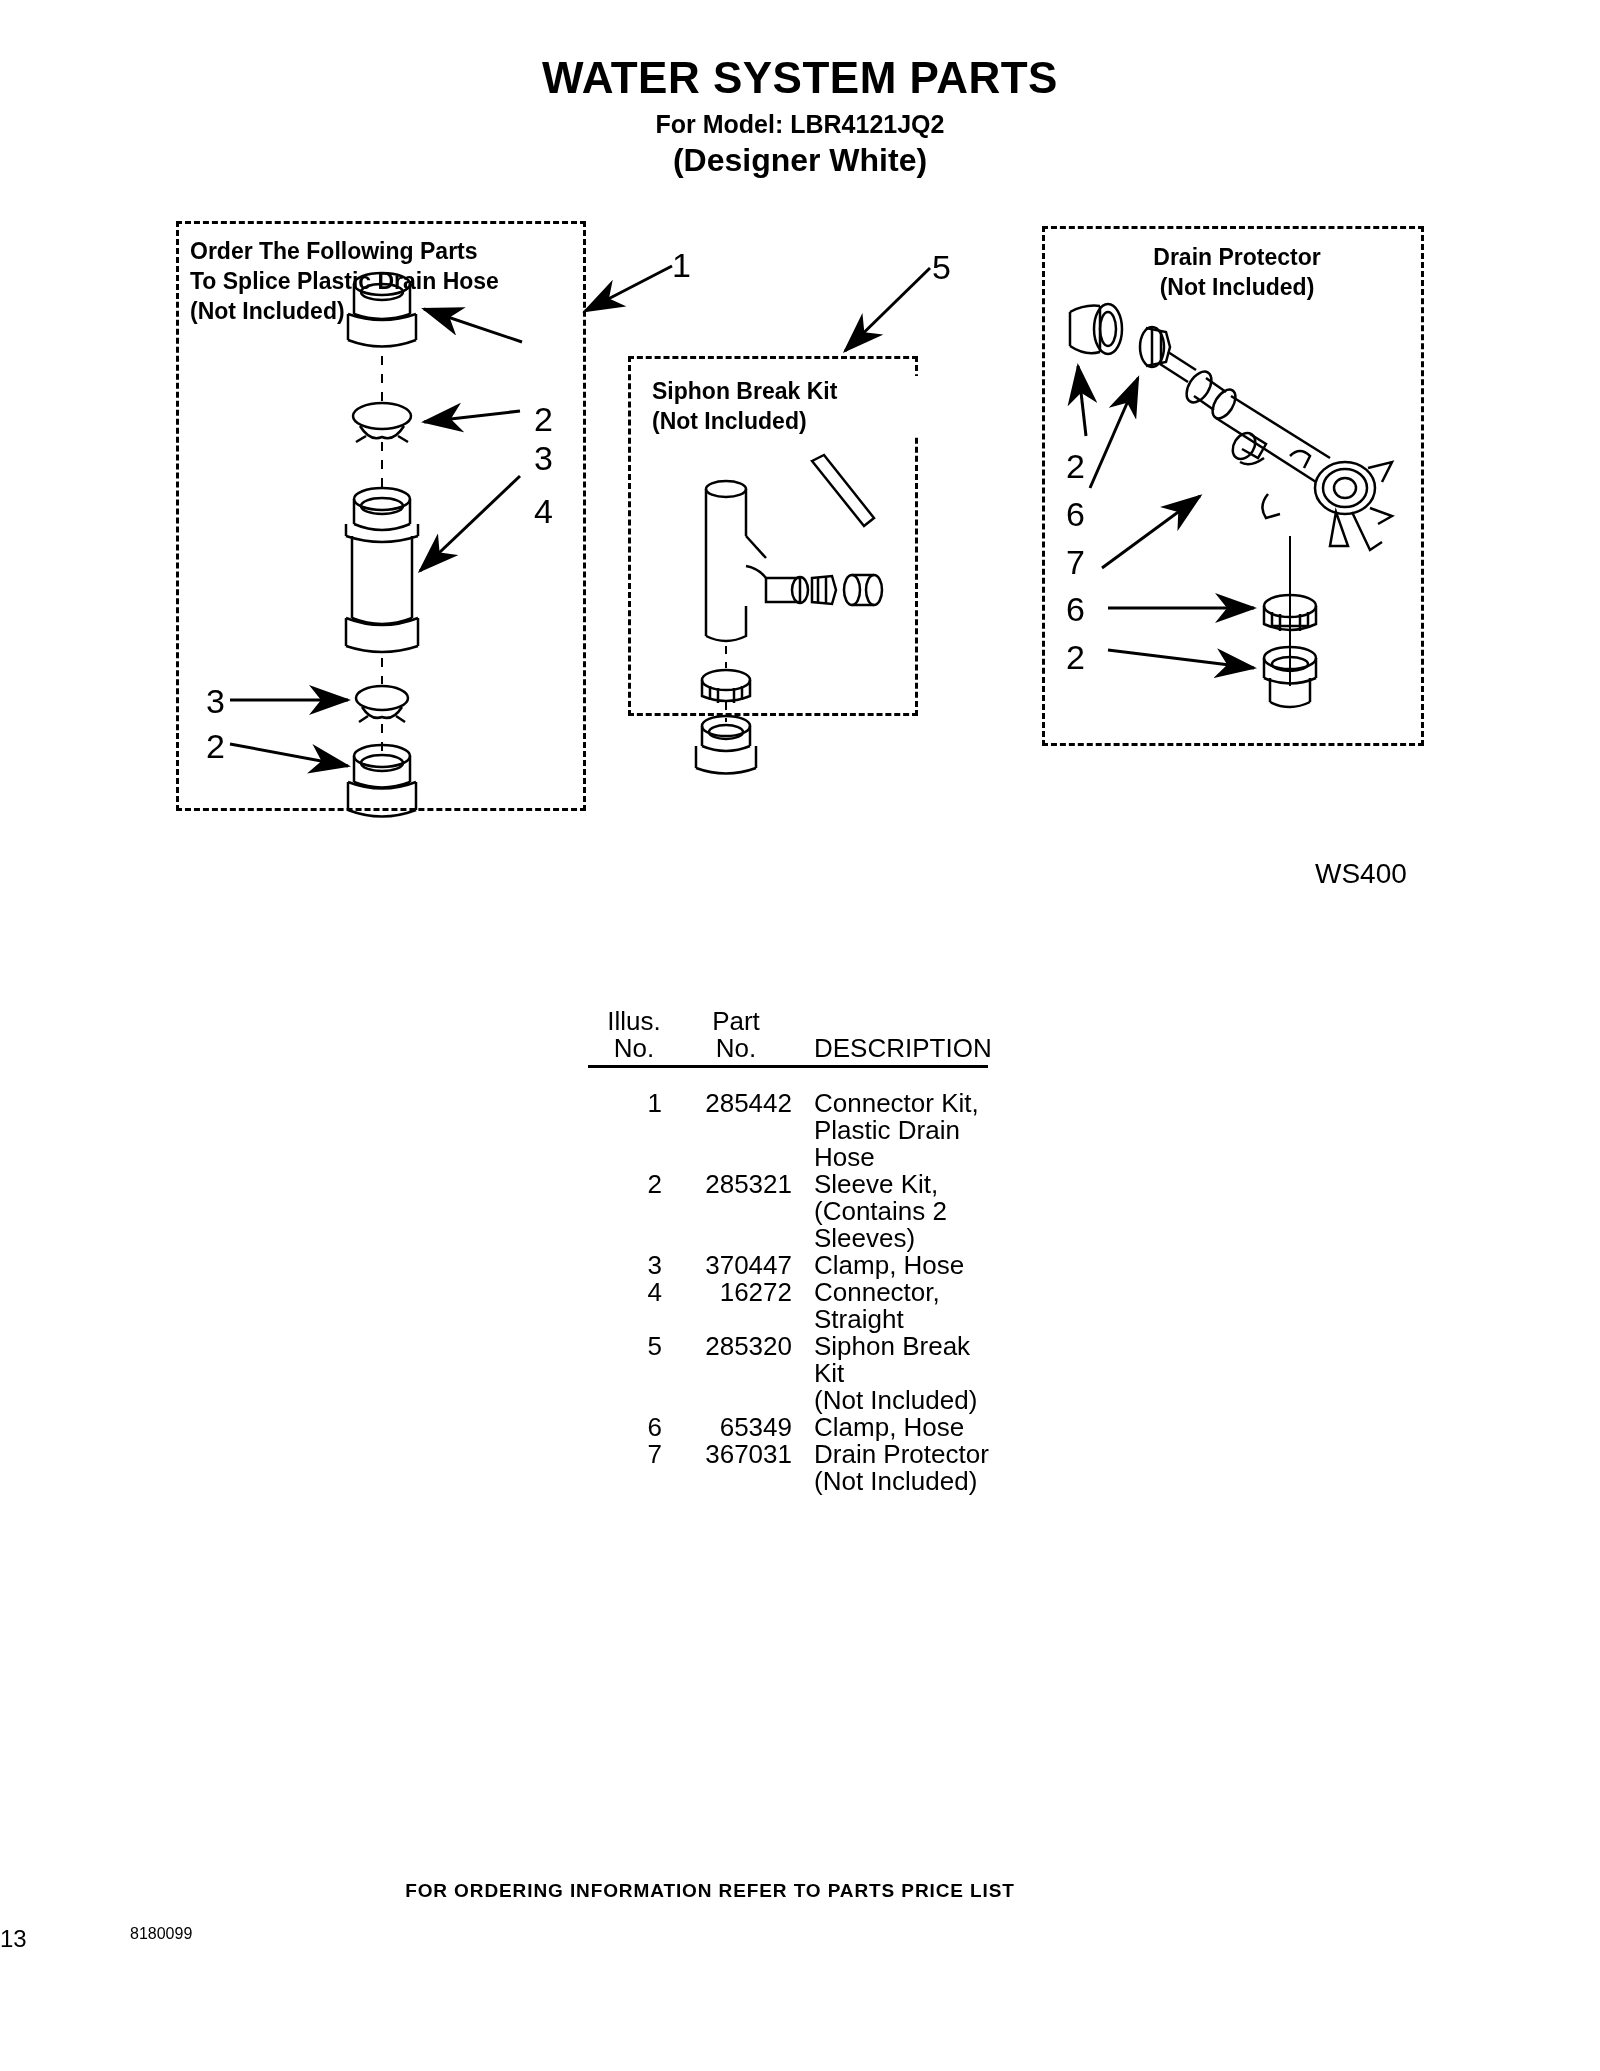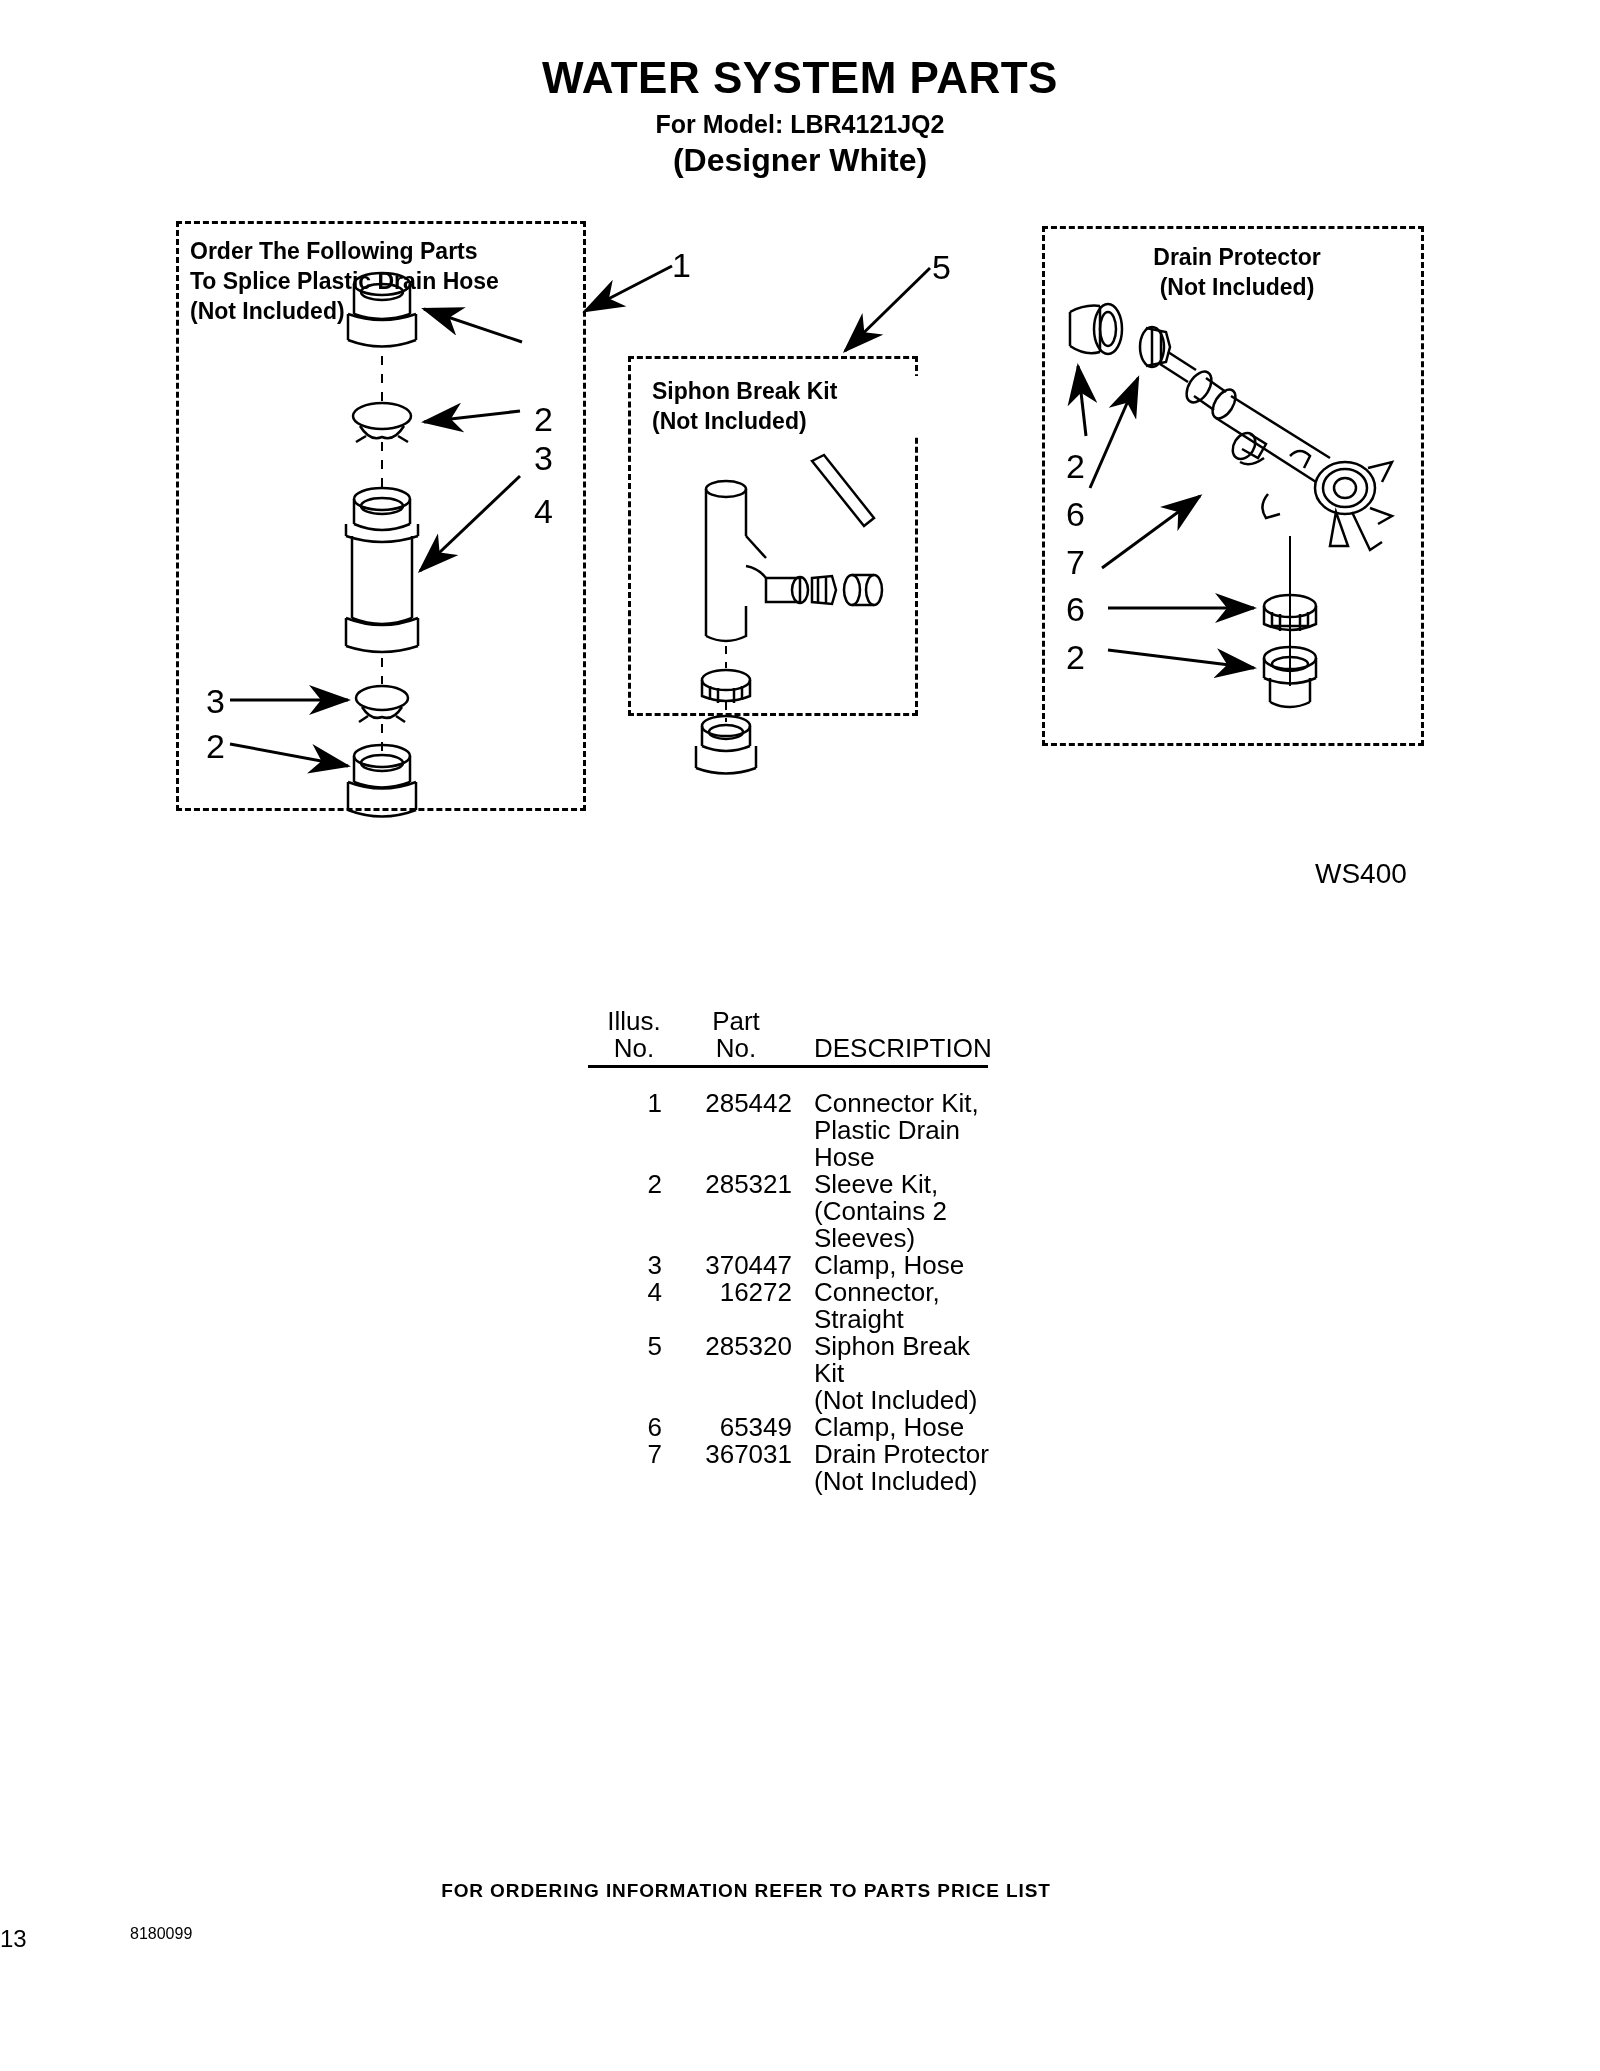--- a/index.html
+++ b/index.html
@@ -133,21 +133,20 @@
   
   .footer-note {
     position: absolute;
     top: 1880px;
     left: 0;
     width: 1420px;
     text-align: center;
     font-size: 19px;
     font-weight: bold;
     letter-spacing: 0.9px;
-    padding-left: 36px;
   }
   .footer-docnum {
     position: absolute;
     top: 1925px;
     left: 130px;
     font-size: 16px;
   }
   .footer-page {
     position: absolute;
     top: 1925px;

